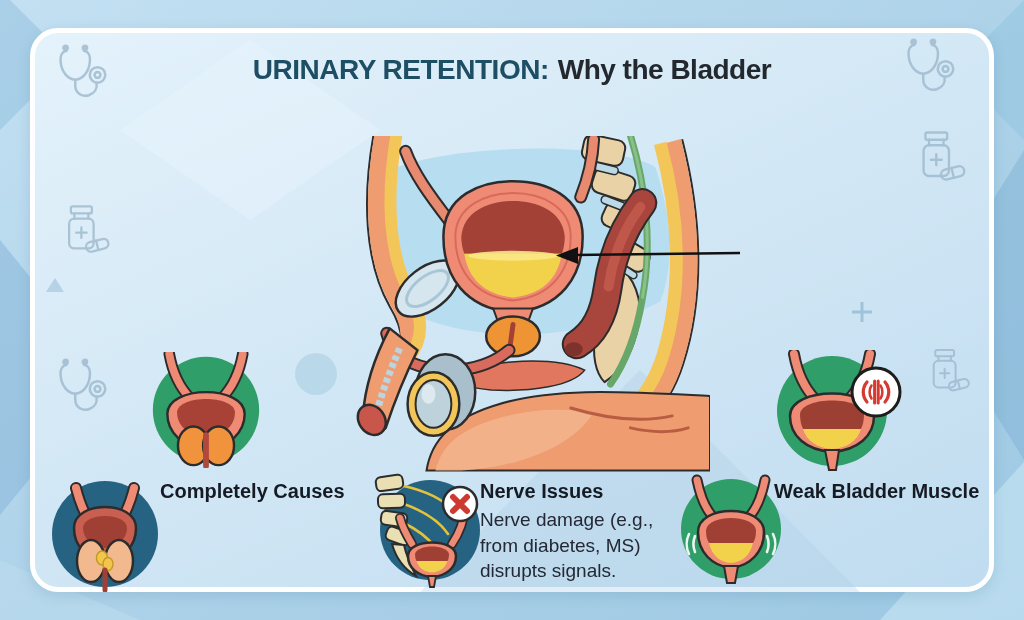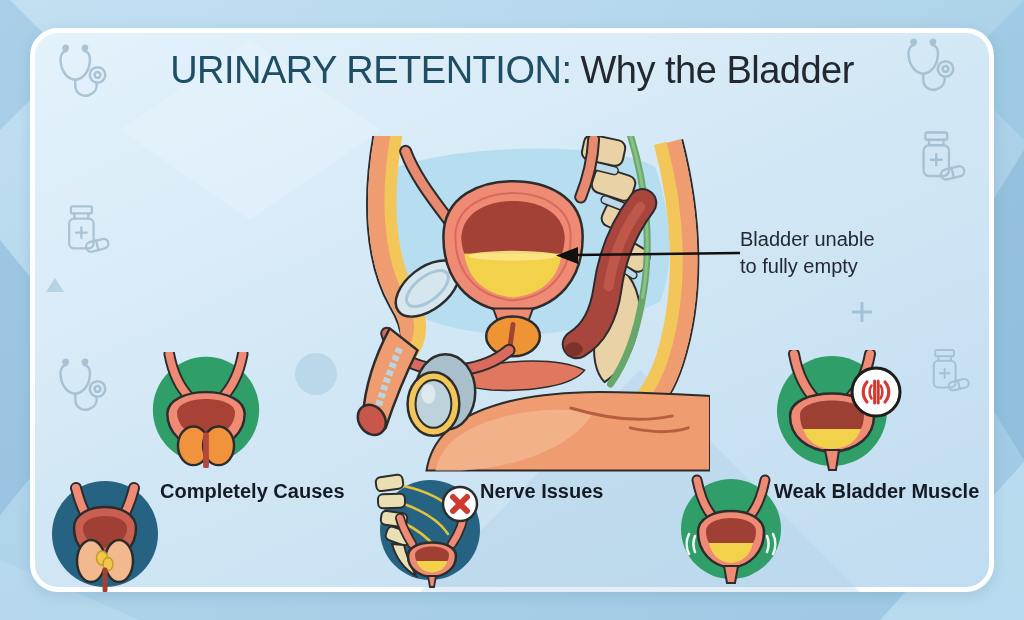--- a/index.html
+++ b/index.html
@@ -6,21 +6,21 @@
   .page{position:relative;width:1024px;height:620px;overflow:hidden;
         font-family:"Liberation Sans", sans-serif;
         background:linear-gradient(150deg,#c3e0f2 0%,#b0d4ea 45%,#9dc8e3 100%);}
   .bg-shapes{position:absolute;left:0;top:0;z-index:0;}
   .card{position:absolute;left:30px;top:28px;width:964px;height:564px;box-sizing:border-box;
         border:5px solid var(--card-border,#fff);border-radius:28px;
         background:linear-gradient(155deg,#e4f2fb 0%,#d5e9f6 40%,#c0dcf0 100%);
         box-shadow:0 4px 14px rgba(60,110,150,.18);z-index:1;}
   .deco{position:absolute;color:var(--outline-icon,#9db9cd);opacity:.8;z-index:2;}
   .title{position:absolute;left:0;top:50px;width:100%;text-align:center;z-index:3;
-         font-weight:400;font-size:38px;line-height:40px;letter-spacing:-.5px;
+         font-weight:700;font-size:28px;line-height:40px;letter-spacing:-.5px;
          color:var(--heading-text,#23272e);}
   .title-hl{color:var(--title-highlight,#1d4e63);margin-right:9px;}
   .anatomy{position:absolute;left:332px;top:136px;z-index:3;}
   .arrow-svg{position:absolute;left:552px;top:238px;z-index:5;}
   .annotation{position:absolute;left:740px;top:226px;width:180px;z-index:5;
               font-size:20px;line-height:27px;color:var(--body-text,#232834);white-space:pre-line;}
   .badge{position:absolute;z-index:4;}
   .cause-title{position:absolute;font-size:20px;font-weight:700;color:#161b23;z-index:5;}
   .cause-desc{position:absolute;font-size:19px;line-height:25.5px;color:var(--body-text,#232834);
               white-space:pre-line;z-index:5;}
@@ -193,22 +193,20 @@
     <ellipse cx="114" cy="256" rx="30" ry="38" fill="#a9c0cc" stroke="#2c2c2c" stroke-width="2.5"></ellipse>
     <ellipse cx="102" cy="268" rx="26" ry="32" fill="#f3c65a" stroke="#2c2c2c" stroke-width="2.5"></ellipse>
     <ellipse cx="102" cy="268" rx="18" ry="24" fill="#bdd2da" stroke="#2c2c2c" stroke-width="2"></ellipse>
     <ellipse cx="97" cy="258" rx="7" ry="10" fill="#dde9ee"></ellipse>
   </svg>
 
   <svg class="arrow-svg" width="192" height="34">
     <line x1="188" y1="15" x2="22" y2="17" stroke="#111" stroke-width="2.5"></line>
     <polygon points="4,17.5 26,9 26,26" fill="#111"></polygon>
   </svg>
-  <div class="annotation">Bladder unable
-to fully empty</div>
 
   <svg class="badge" style="left:148px;top:352px" width="116" height="116" viewBox="0 0 120 120">
     <circle cx="60" cy="60" r="55" fill="#2f9e68"></circle>
     <path d="M22,2 C26,24 34,38 44,48" fill="none" stroke="#2c2c2c" stroke-width="12" stroke-linecap="round"></path>
     <path d="M22,2 C26,24 34,38 44,48" fill="none" stroke="#ef8a74" stroke-width="8" stroke-linecap="round"></path>
     <path d="M98,2 C94,24 86,38 76,48" fill="none" stroke="#2c2c2c" stroke-width="12" stroke-linecap="round"></path>
     <path d="M98,2 C94,24 86,38 76,48" fill="none" stroke="#ef8a74" stroke-width="8" stroke-linecap="round"></path>
     <path d="M20,64 C20,34 100,34 100,64 C100,84 84,98 60,100 C36,98 20,84 20,64 Z" fill="#ef8a74" stroke="#2c2c2c" stroke-width="2.5"></path>
     <path d="M30,62 C32,44 88,44 90,62 C90,74 82,82 72,86 L48,86 C38,82 30,74 30,62 Z" fill="#a84237"></path>
     <ellipse cx="47" cy="97" rx="16" ry="20" fill="#f0933c" stroke="#2c2c2c" stroke-width="2.5"></ellipse>
@@ -275,20 +273,23 @@
     <path d="M47,86 C49,76 79,76 81,86 C81,89 80.5,91 79.5,93 L48.5,93 C47.5,91 47,89 47,86 Z" fill="#a04035"></path>
     <path d="M48.5,93 L79.5,93 C77,101 71,104 64,104.5 C57,104 51,101 48.5,93 Z" fill="#f2d24b"></path>
     <path d="M60,108 L68,108 L66,119 L62,119 Z" fill="#ef8a74" stroke="#2c2c2c" stroke-width="1.8"></path>
     <circle cx="92" cy="36" r="17" fill="#fff" stroke="#2c2c2c" stroke-width="2.5"></circle>
     <g stroke="#cf3a30" stroke-width="6" stroke-linecap="round">
       <path d="M85,29 L99,43"></path>
         <path d="M99,29 L85,43"></path>
     </g>
   </svg>
   <div class="cause-title" style="left:480px;top:480px">Nerve Issues</div>
+  <div class="cause-desc" style="left:480px;top:507px;width:195px">Nerve damage (e.g.,
+from diabetes, MS)
+disrupts signals.</div>
 
   <svg class="cause-icon" style="left:676px;top:474px" width="110" height="112" viewBox="0 0 110 112">
     <circle cx="55" cy="55" r="50" fill="#2f9e68"></circle>
     <path d="M21,6 C25,26 31,38 40,46" fill="none" stroke="#2c2c2c" stroke-width="11" stroke-linecap="round"></path>
     <path d="M21,6 C25,26 31,38 40,46" fill="none" stroke="#ef8a74" stroke-width="7" stroke-linecap="round"></path>
     <path d="M89,6 C85,26 79,38 70,46" fill="none" stroke="#2c2c2c" stroke-width="11" stroke-linecap="round"></path>
     <path d="M89,6 C85,26 79,38 70,46" fill="none" stroke="#ef8a74" stroke-width="7" stroke-linecap="round"></path>
     <path d="M22,58 C22,30 88,30 88,58 C88,78 74,92 55,94 C36,92 22,78 22,58 Z" fill="#ef8a74" stroke="#2c2c2c" stroke-width="2.5"></path>
     <path d="M30,56 C32,40 78,40 80,56 C80,62 79,66 77,69 L33,69 C31,66 30,62 30,56 Z" fill="#a04035"></path>
     <path d="M33,69 L77,69 C74,82 66,88 55,89 C44,88 36,82 33,69 Z" fill="#f2d24b"></path>

